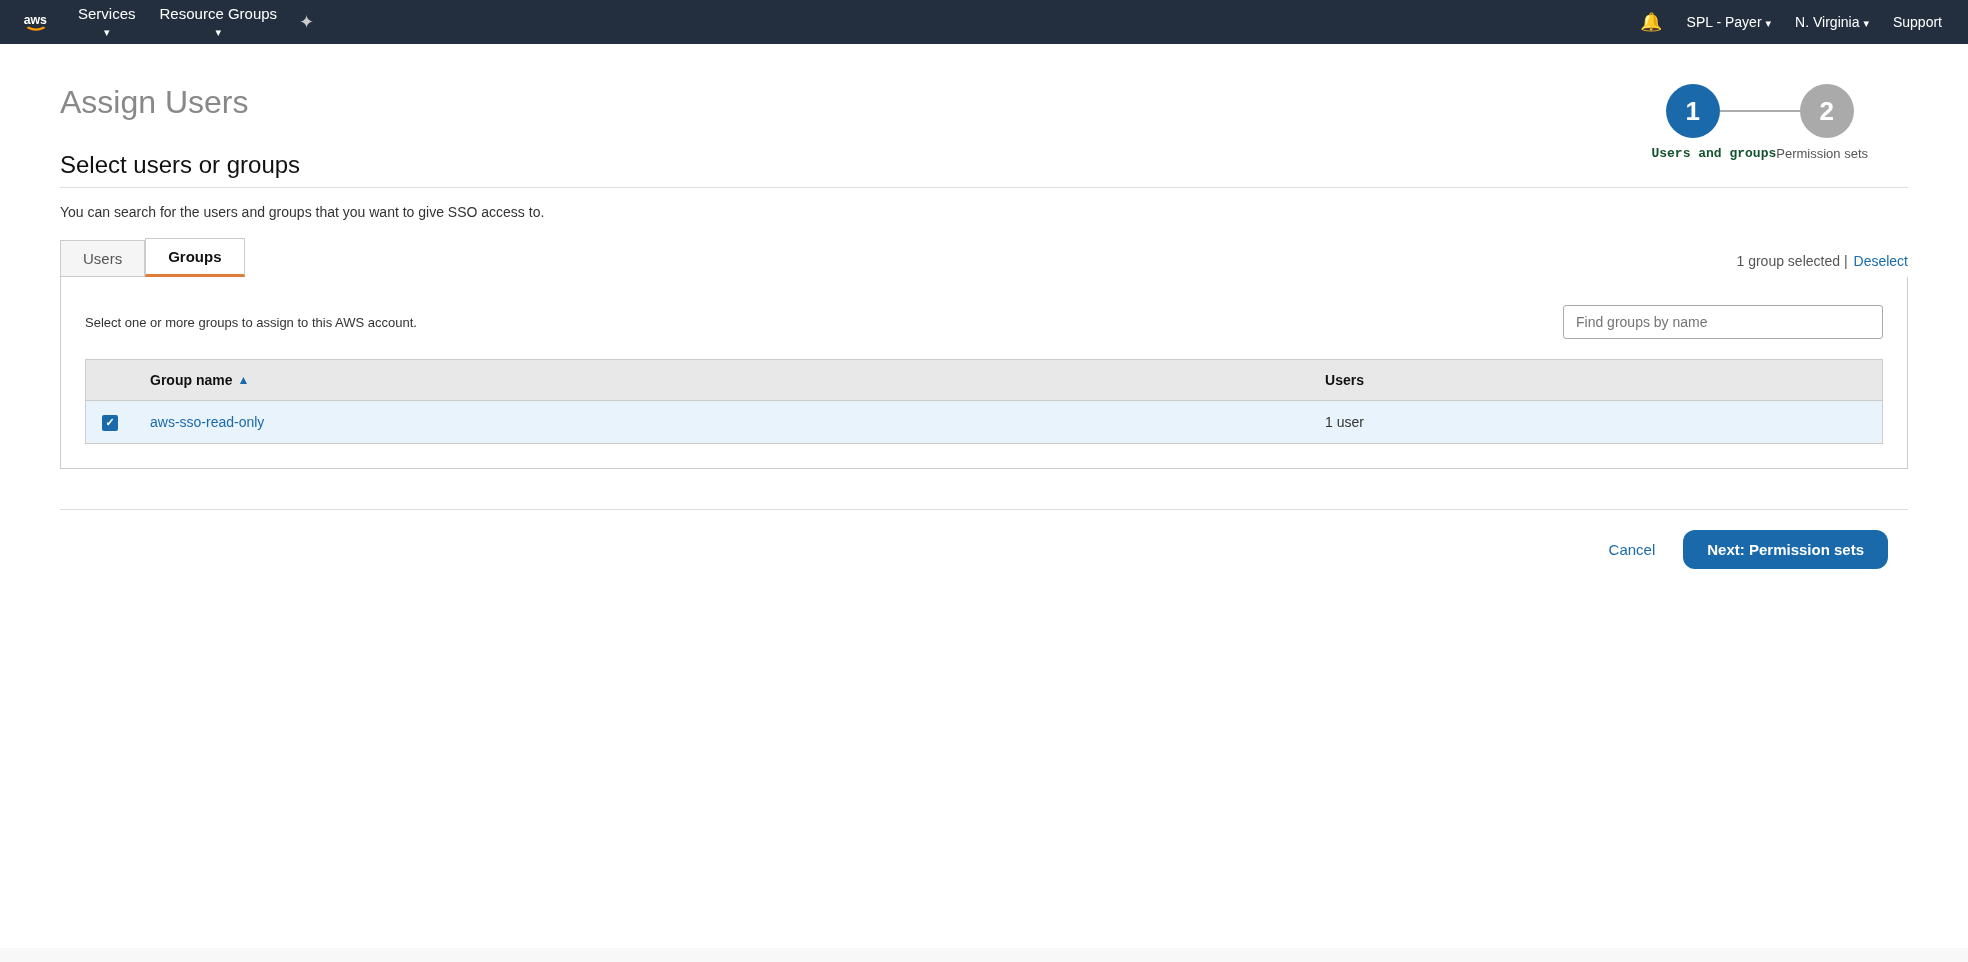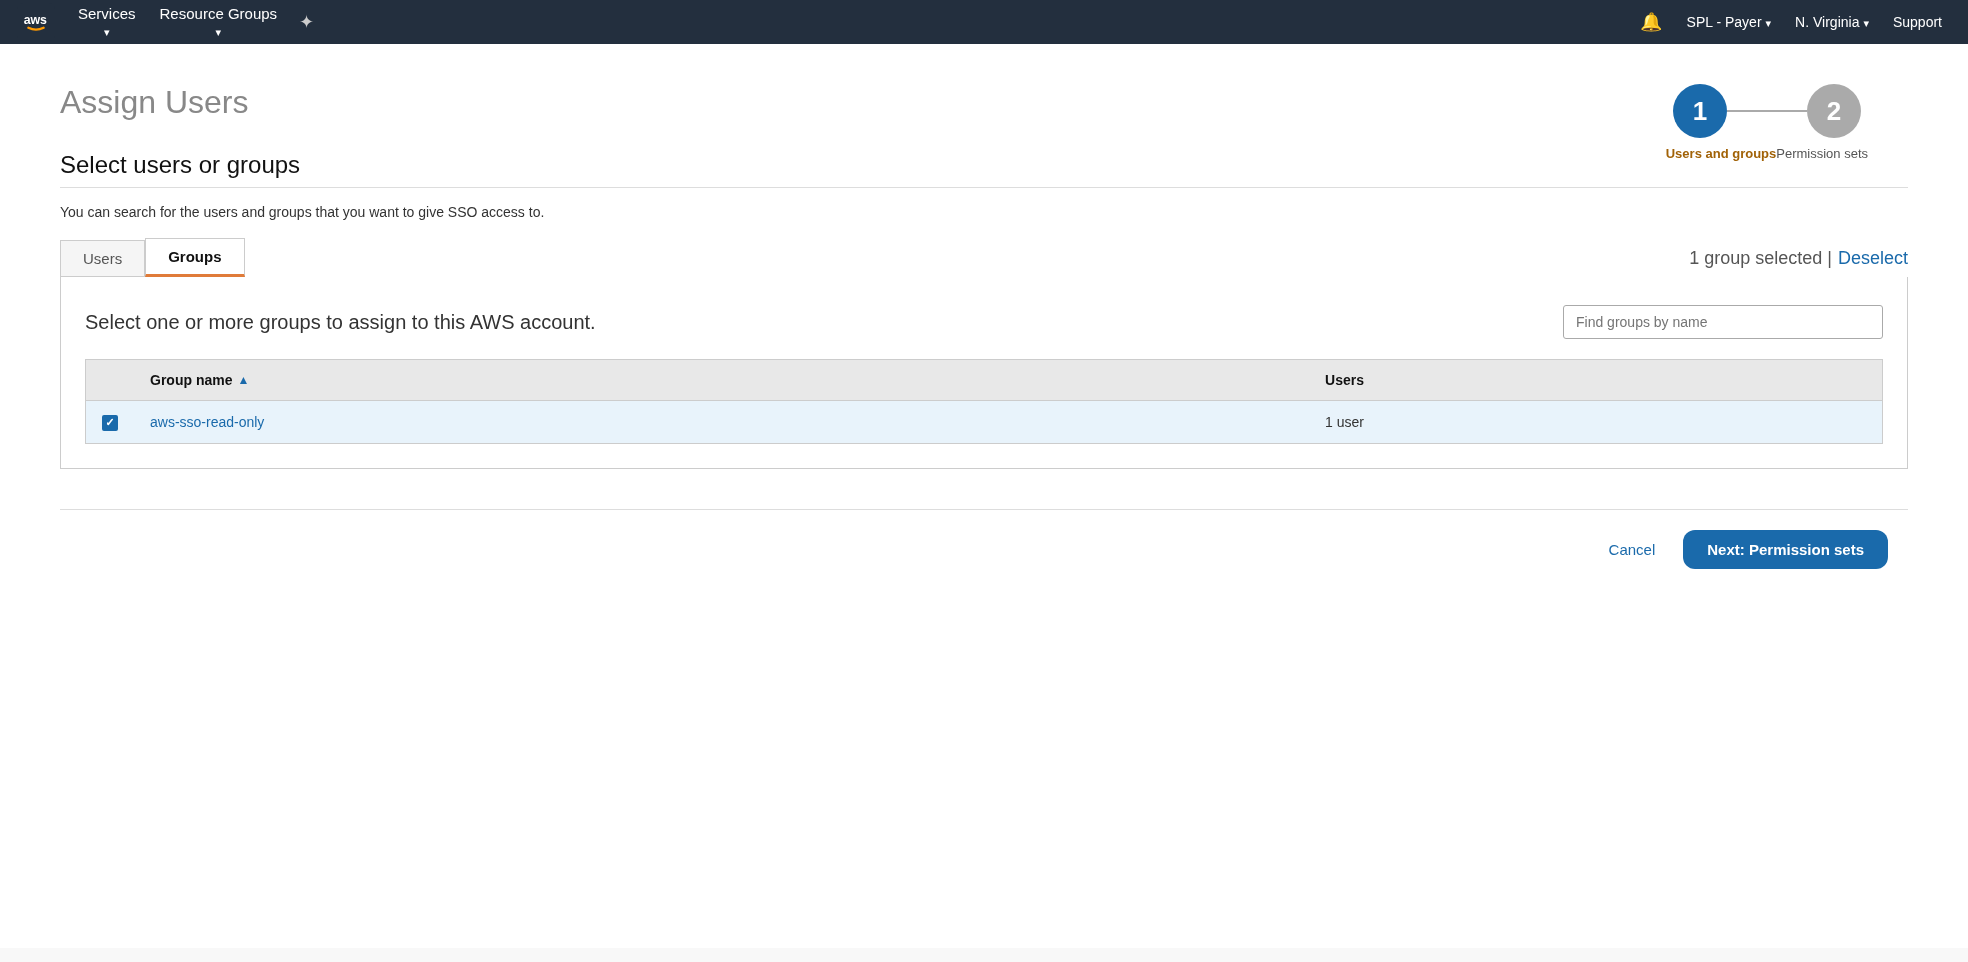--- a/index.html
+++ b/index.html
@@ -60,21 +60,21 @@
       width: 54px; height: 54px;
       border-radius: 50%;
       display: flex; align-items: center; justify-content: center;
       font-size: 26px; font-weight: bold; color: #fff;
     }
     .step-circle.active { background: #1a6aab; }
     .step-circle.inactive { background: #aaa; }
     .step-line { width: 80px; height: 2px; background: #aaa; }
     .wizard-labels { display: flex; align-items: flex-start; margin-top: 8px; width: 100%; justify-content: space-between; }
     .wizard-label { font-size: 13px; text-align: center; }
-    .wizard-label.bold { font-weight: bold; color: #a16207; }
+    .wizard-label.bold { font-weight: bold; color: #14532d; font-family: Liberation Mono, monospace; }
     .wizard-label.muted { color: #555; }
 
     
     .section-title { font-size: 24px; color: #111; font-weight: 400; margin-bottom: 8px; }
     .section-divider { border: none; border-top: 1px solid #ddd; margin-bottom: 16px; }
     .section-desc { font-size: 14px; color: #333; margin-bottom: 18px; }
 
     
     .tabs { display: flex; align-items: flex-end; margin-bottom: 0; }
     .tab {
@@ -88,39 +88,39 @@
     }
     .tab.active {
       background: #fff;
       color: #111;
       border-bottom: 3px solid #e07b39;
       border-top: 1px solid #ccc;
       font-weight: 600;
     }
     .tab-selection-info {
       margin-left: auto;
-      font-size: 18px;
+      font-size: 14px;
       color: #555;
       padding-bottom: 8px;
       display: flex; align-items: center; gap: 6px;
     }
     .deselect-link { color: #1a6aab; cursor: pointer; text-decoration: none; }
 
     
     .group-panel {
       border: 1px solid #ccc;
       border-top: none;
       padding: 28px 24px 24px;
       background: #fff;
     }
     .group-panel-header {
       display: flex; align-items: center; justify-content: space-between;
       margin-bottom: 20px;
     }
-    .group-panel-desc { font-size: 20px; color: #333; }
+    .group-panel-desc { font-size: 13px; color: #333; }
     .search-input {
       width: 320px;
       padding: 8px 12px;
       border: 1px solid #aaa;
       border-radius: 3px;
       font-size: 14px;
       color: #555;
       outline: none;
     }
 

